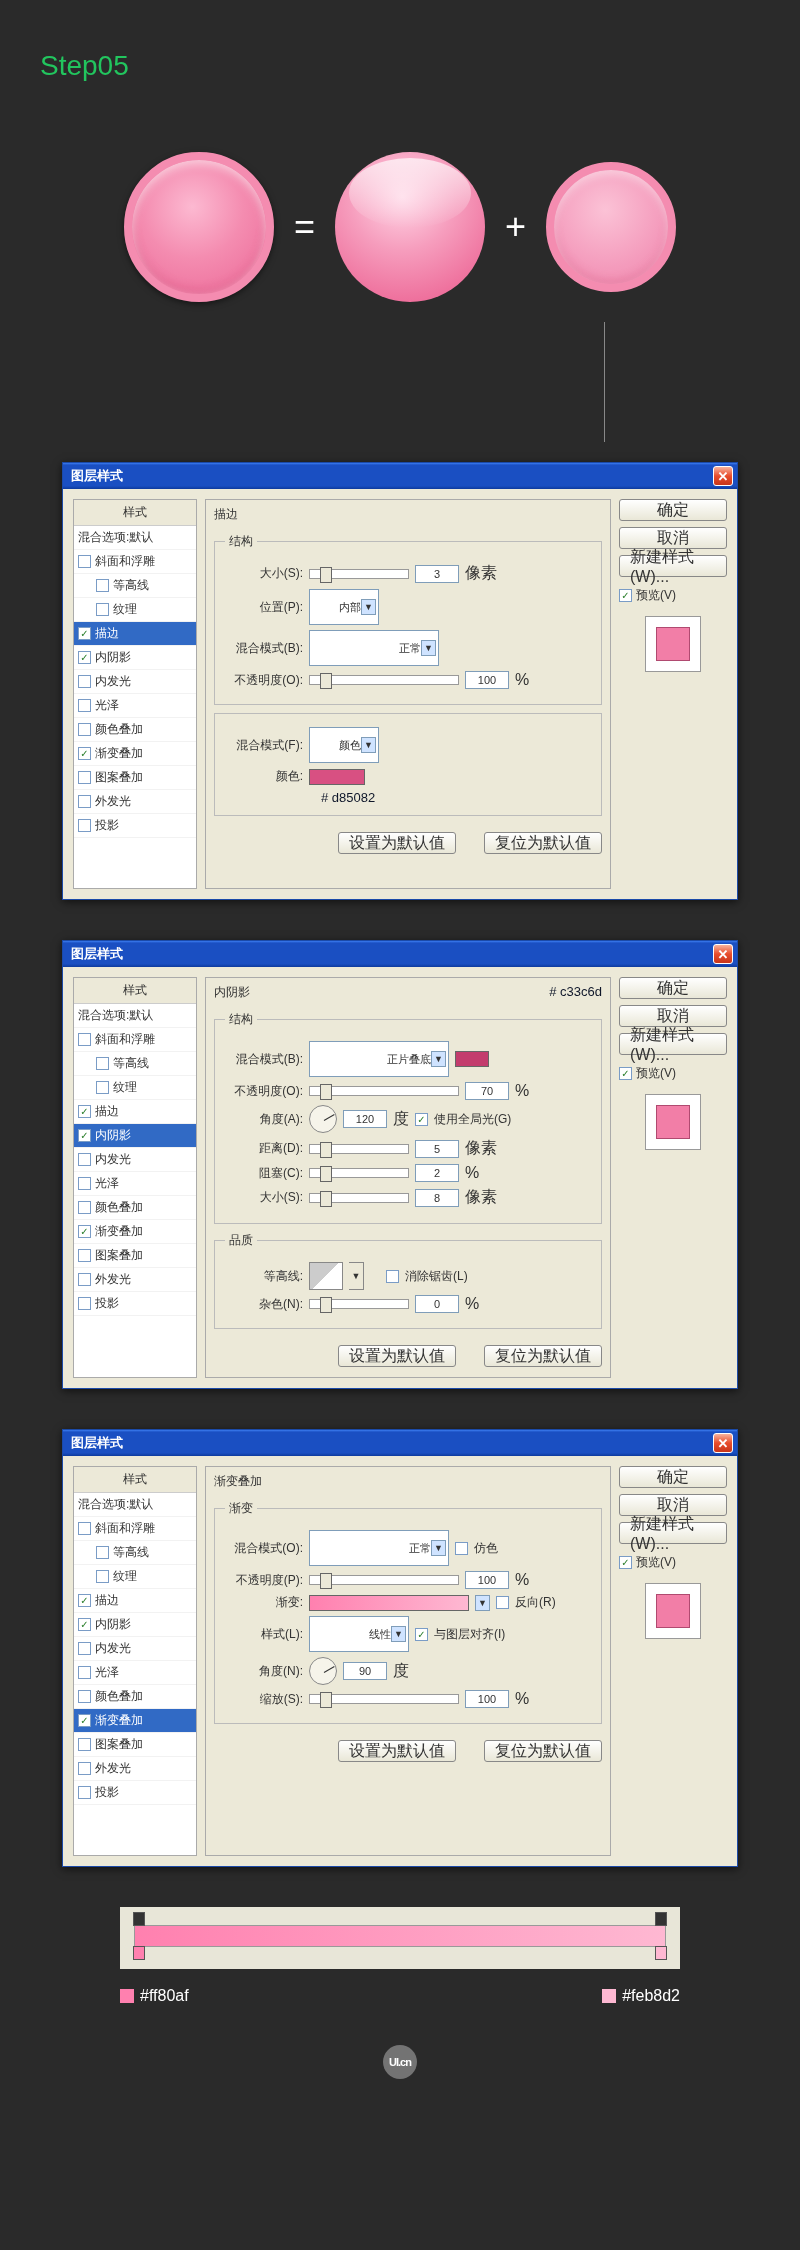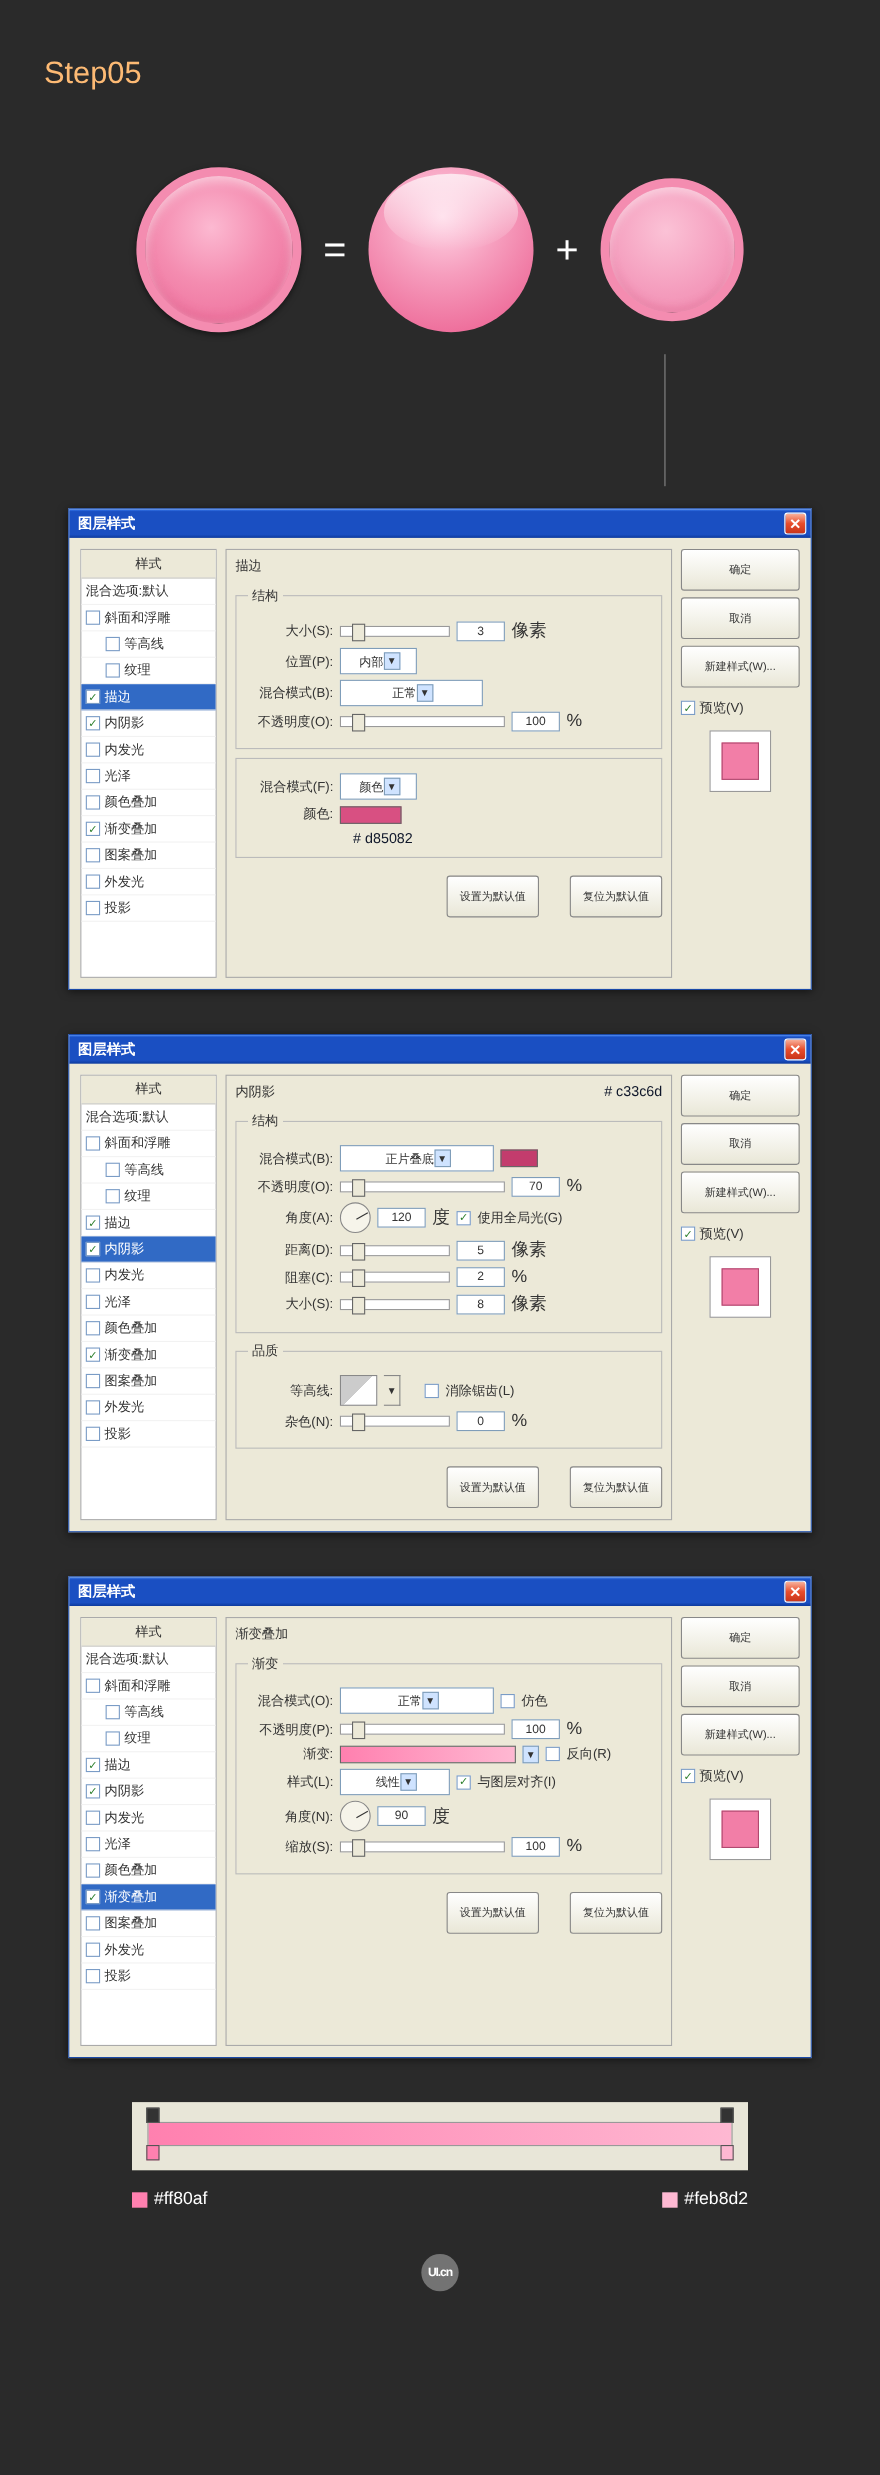--- a/index.html
+++ b/index.html
@@ -5,21 +5,21 @@
   * { box-sizing: border-box; margin: 0; padding: 0; }
   body {
     background: #2a2a2a;
     font-family: "Microsoft YaHei", Tahoma, Arial, sans-serif;
     font-size: 12px;
     color: #333;
     width: 800px;
     padding: 0 0 60px 0;
   }
   .top-label {
-    color: #fdba74;
+    color: #22c55e;
     font-size: 28px;
     font-weight: 300;
     padding: 50px 0 30px 40px;
   }
 
   
   .circles-row {
     display: flex;
     align-items: center;
     justify-content: center;
@@ -142,38 +142,38 @@
     content:""; position:absolute; top:-3px; left:10px;
     width:10px; height:14px; background:#ece9d8; border:1px solid #666;
   }
   .slider.s-sm{width:100px;} .slider.s-md{width:150px;}
   .numbox {
     width:44px; height:18px; border:1px solid #7f9db9; background:#fff;
     text-align:center; line-height:16px; font-size:11px;
   }
   .unit { font-size:16px; }
   .combo {
-    height:24px; border:1px solid #7f9db9; background:#fff;
-    display:inline-flex; align-items:center; justify-content:center;
+    height:36px; border:1px solid #7f9db9; background:#fff;
+    display:inline-flex; align-items:center; justify-content:flex-end;
     padding:0 2px 0 4px; font-size:11px;
   }
   .combo .arrow {
     width:15px; height:16px; background:#cfe3ff; border:1px solid #7f9db9;
     display:flex; align-items:center; justify-content:center; font-size:9px; color:#333;
   }
   .colorswatch {
     width:56px; height:16px; border:1px solid #666; display:inline-block;
   }
   .annot { color:#0f172a; font-size:13px; margin-left:8px; }
   .btnrow { display:flex; gap:28px; justify-content:flex-end; margin-top:8px; }
   .xpbtn {
-    min-width:84px; height:38px; padding:0 10px;
+    min-width:84px; height:22px; padding:0 10px;
     border:1px solid #888; border-radius:3px;
     background: linear-gradient(to bottom,#fff,#e9e7d7);
-    font-size:10px; cursor:pointer;
+    font-size:16px; cursor:pointer;
     display:inline-flex; align-items:center; justify-content:center;
   }
   .dial {
     width:28px; height:28px; border:1px solid #888; border-radius:50%;
     background:#f6f4ea; position:relative; flex-shrink:0;
   }
   .dial::after{
     content:""; position:absolute; width:12px; height:1px; background:#333;
     top:14px; left:14px; transform-origin:left center; transform:rotate(-30deg);
   }

